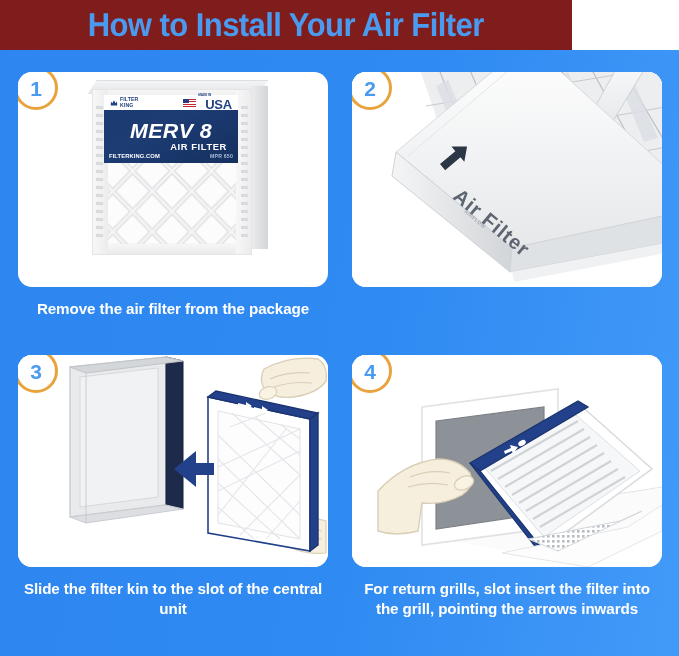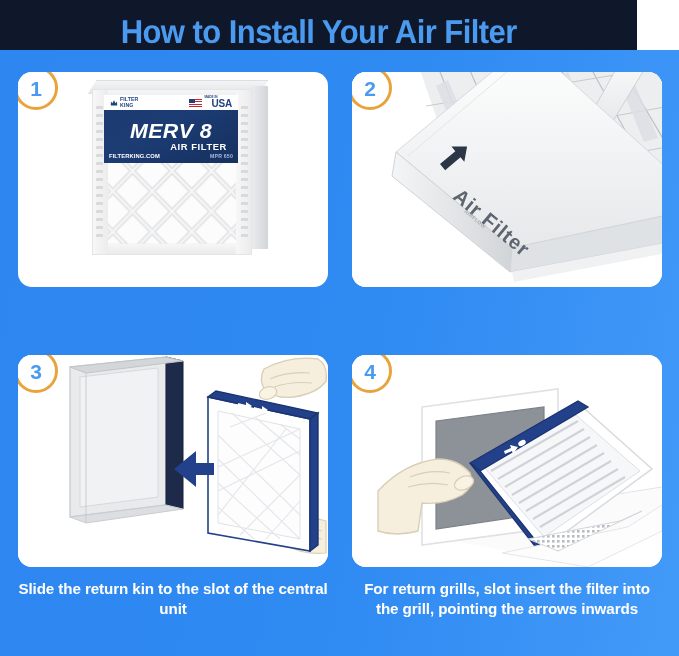--- a/index.html
+++ b/index.html
@@ -16,25 +16,25 @@
     position: relative;
     width: 679px;
     height: 656px;
     background: #ffffff;
   }
 
   
   .header {
     position: absolute;
     left: 0; top: 0;
-    width: 637px;
+    width: 572px;
     height: 50px;
-    background: #0f172a;
+    background: #7f1d1d;
     display: flex;
-    align-items: flex-end;
+    align-items: center;
     justify-content: center;
   }
   .header-title {
     font-family: "Liberation Sans", sans-serif;
     font-weight: bold;
     font-size: 33px;
     line-height: 36px;
     letter-spacing: -0.6px;
     color: #4a9bf0;
     transform: scaleX(0.94);
@@ -171,21 +171,21 @@
         #c4272e 0 14.3%, #fff 14.3% 28.6%, #c4272e 28.6% 42.9%,
         #fff 42.9% 57.2%, #c4272e 57.2% 71.5%, #fff 71.5% 85.8%, #c4272e 85.8% 100%);
     position: relative;
   }
   .usa-flag:before {
     content: ""; position: absolute; left: 0; top: 0;
     width: 6px; height: 4.4px; background: #2a3b7a;
   }
   .usa-txt { line-height: 1; }
   .usa-small { font-size: 3.1px; font-weight: bold; color: #21437f; display: block; }
-  .usa-big { font-size: 10px; font-weight: bold; color: #21437f; display: block; letter-spacing: -0.2px; margin-left: 7px; }
+  .usa-big { font-size: 13px; font-weight: bold; color: #21437f; display: block; letter-spacing: -0.2px; margin-left: 7px; }
   .f1-merv {
     color: #ffffff; font-weight: bold;
     font-size: 21px; line-height: 23px;
     text-align: center; margin-top: 9px;
     font-style: italic; letter-spacing: 0.4px;
     transform: scaleX(1.02);
   }
   .f1-sub {
     color: #ffffff; font-weight: bold;
     font-size: 9.4px; line-height: 11px;
@@ -315,20 +315,21 @@
                     <span class="f1-mpr">MPR 650</span>
                   </div>
                 </div>
               </div>
             </div>
           </div>
           <div class="badge">
             <span class="badge-num">1</span>
           </div>
         </div>
+        <div class="caption">Remove the air filter from the package</div>
       </div>
 
       <div class="panel panel-2">
         <div class="card">
           <div class="art p2-art">
             <svg width="310" height="215" viewBox="0 0 310 215">
               <defs>
                 <linearGradient id="g2frame" x1="0" y1="0" x2="0" y2="1">
                   <stop offset="0%" stop-color="#ffffff"></stop>
                   <stop offset="100%" stop-color="#e6e8ea"></stop>
@@ -469,21 +470,21 @@
                 <g fill="#22418a">
                   <path d="M178 108 L178 96 L156 114 L178 132 L178 120 L196 120 L196 108 Z"></path>
                 </g>
               </g>
             </svg>
           </div>
           <div class="badge">
             <span class="badge-num">3</span>
           </div>
         </div>
-        <div class="caption">Slide the return kin to the slot of the central unit</div>
+        <div class="caption">Slide the filter kin to the slot of the central unit</div>
       </div>
 
       <div class="panel panel-4">
         <div class="card">
           <div class="art p4-art">
             <svg width="310" height="212" viewBox="0 0 310 212">
               <defs>
                 <clipPath id="clip4">
                     <rect x="0" y="0" width="310" height="212"></rect>
                   </clipPath>

